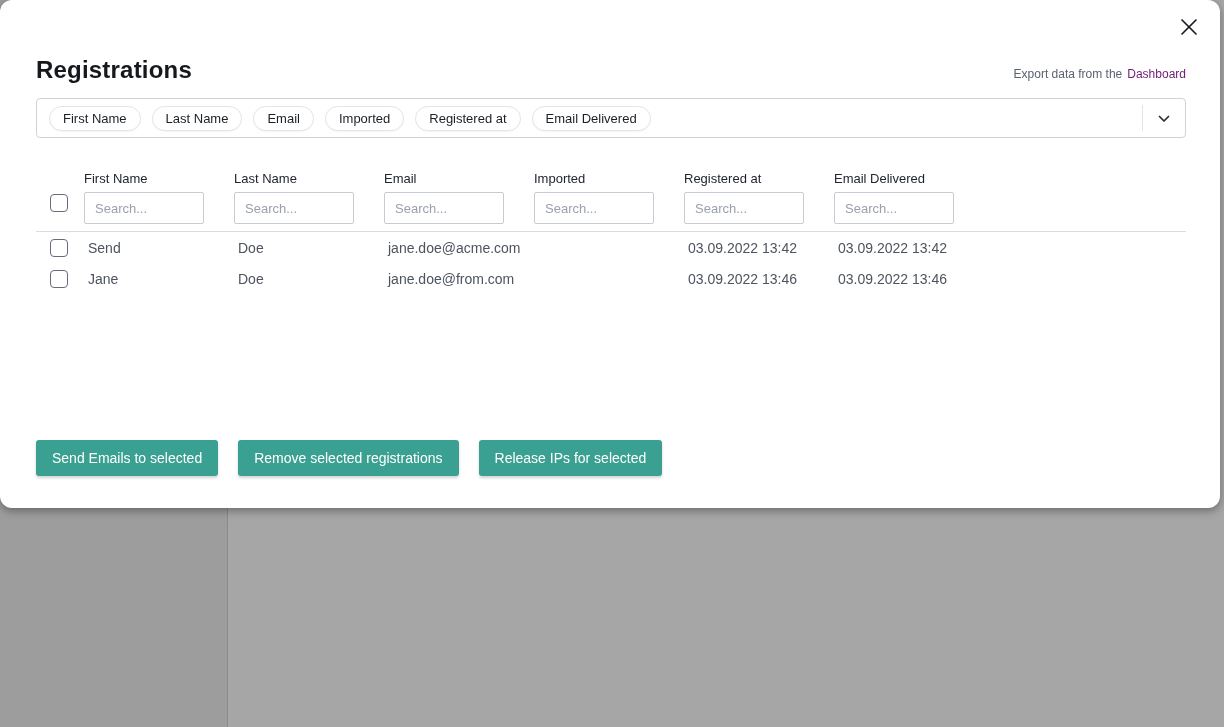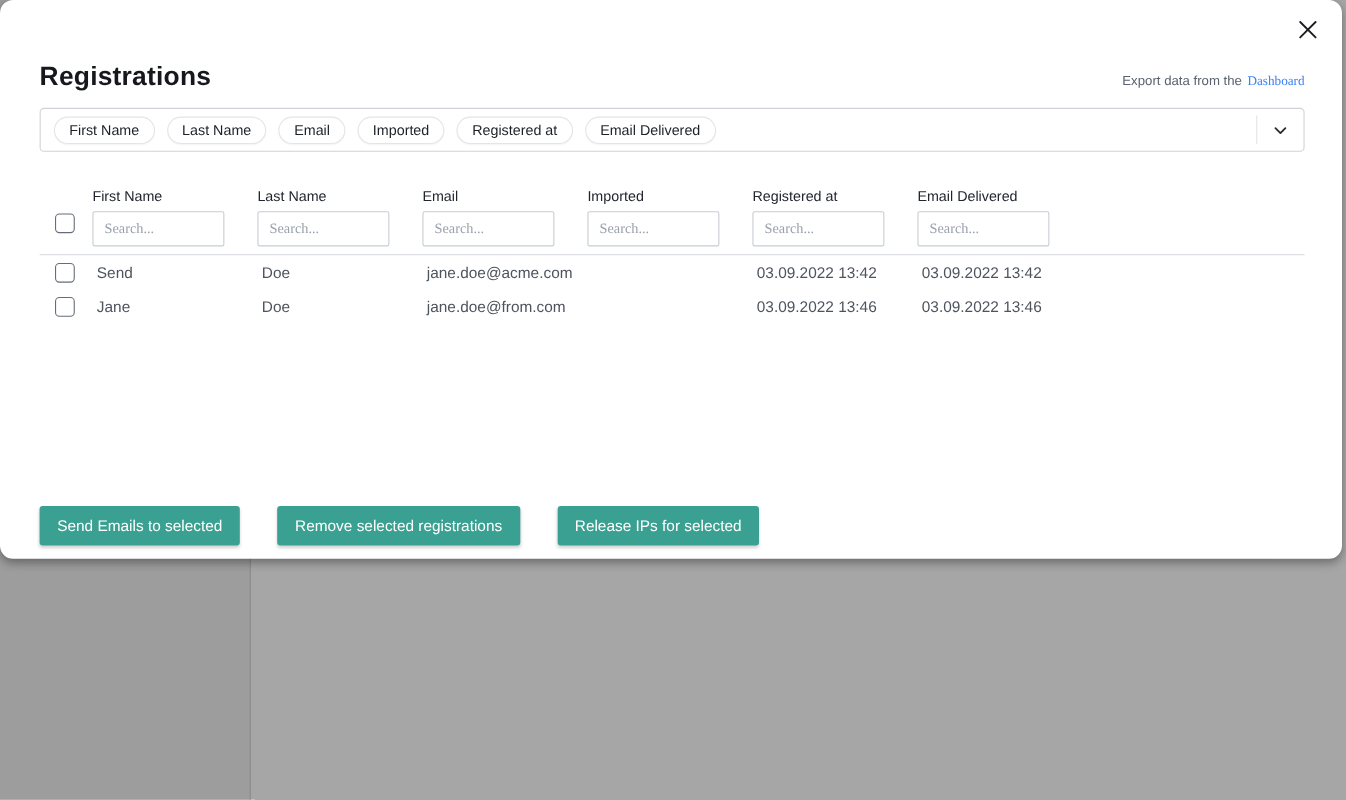--- a/index.html
+++ b/index.html
@@ -31,21 +31,21 @@
     padding: 0;
   }
   .close-btn svg { display: block; }
 
   .header-row {
     display: flex; justify-content: space-between; align-items: baseline;
     padding-top: 56px;
   }
   .page-title { font-size: 24px; font-weight: 700; color: #16181d; letter-spacing: 0.2px; }
   .export-hint { font-size: 12px; color: #5a6270; display: inline-flex; align-items: baseline; }
-  .export-hint a { color: #3b82f6; text-decoration: none; font-weight: 500; margin-left: 5px; cursor: pointer; font-family: Liberation Serif, serif; }
+  .export-hint a { color: #701a75; text-decoration: none; font-weight: 500; margin-left: 5px; cursor: pointer; }
 
   .filter-bar {
     margin-top: 14px; height: 40px;
     border: 1px solid #cfd2d7; border-radius: 4px;
     display: flex; align-items: center; padding-left: 12px;
   }
   .pill {
     display: inline-flex; align-items: center; height: 25px;
     padding: 0 13px; margin-right: 11px;
     border: 1px solid #e4e5e8; border-radius: 13px;
@@ -63,37 +63,37 @@
   
   .table { margin-top: 33px; }
   .tr { display: flex; }
   .cell-check { width: 48px; flex: 0 0 48px; display: flex; align-items: center; }
   .cell { width: 150px; flex: 0 0 150px; }
   .cell-last { flex: 1 1 auto; }
   .th-label { font-size: 13px; color: #21262e; display: block; margin-bottom: 6px; }
   .search-input {
     width: 120px; height: 32px; border: 1px solid #c8ccd2; border-radius: 2px;
     font-size: 13px; color: #30353c; padding: 0 10px;
-    font-family: Liberation Serif, serif; outline: none;
+    font-family: Liberation Sans, sans-serif; outline: none;
   }
   .search-input::placeholder { color: #9aa1ac; }
   .header-check { align-items: flex-start; padding-top: 23px; }
   input[type="checkbox"] {
     appearance: none; -webkit-appearance: none;
     width: 18px; height: 18px; border: 1.6px solid #666d78; border-radius: 4px;
     background: #fff; cursor: pointer; margin-left: 14px;
   }
   .separator { border-top: 1px solid #d9dce0; margin-top: 7px; }
   .data-row { height: 31px; align-items: center; font-size: 14px; color: #4d545e; }
   .data-row .cell, .data-row .cell-last { padding-left: 4px; }
 
   
   .actions {
-    position: absolute; left: 36px; bottom: 12px;
-    display: flex; gap: 34px; align-items: flex-end;
+    position: absolute; left: 36px; bottom: 32px;
+    display: flex; gap: 20px; align-items: flex-end;
   }
   .action-btn {
     height: 36px; padding: 0 16px; border: none; border-radius: 3px;
     background: #3aa091; color: #ffffff; font-size: 14px;
     font-family: "Liberation Sans", sans-serif; cursor: pointer;
     box-shadow: 0 2px 3px rgba(0,0,0,0.18); white-space: nowrap;
   }
 </style>
 </head>
 <body>

